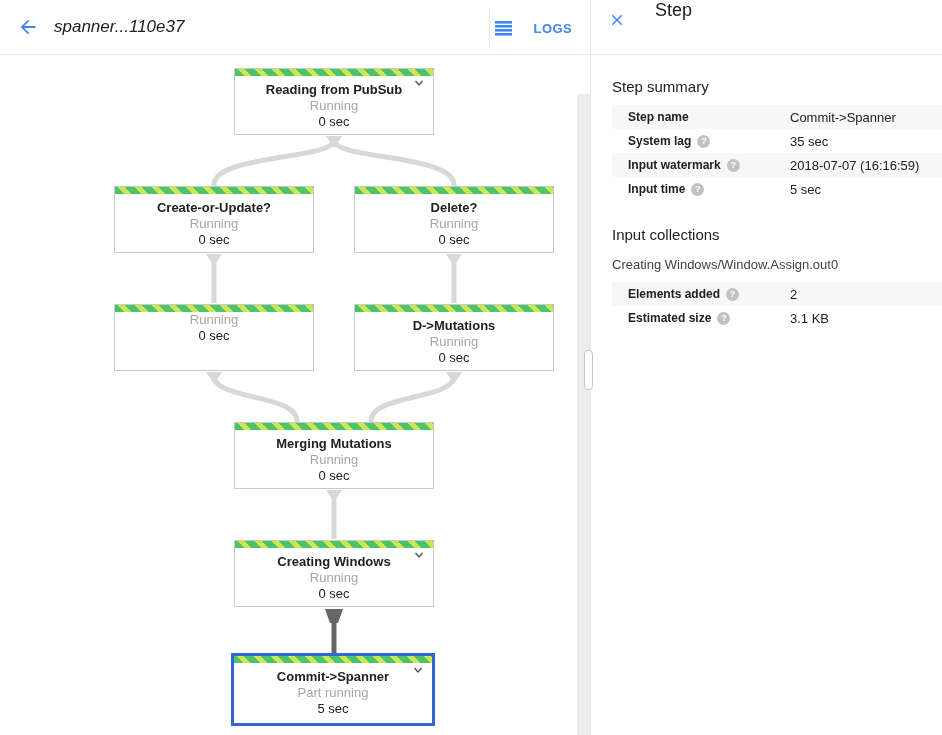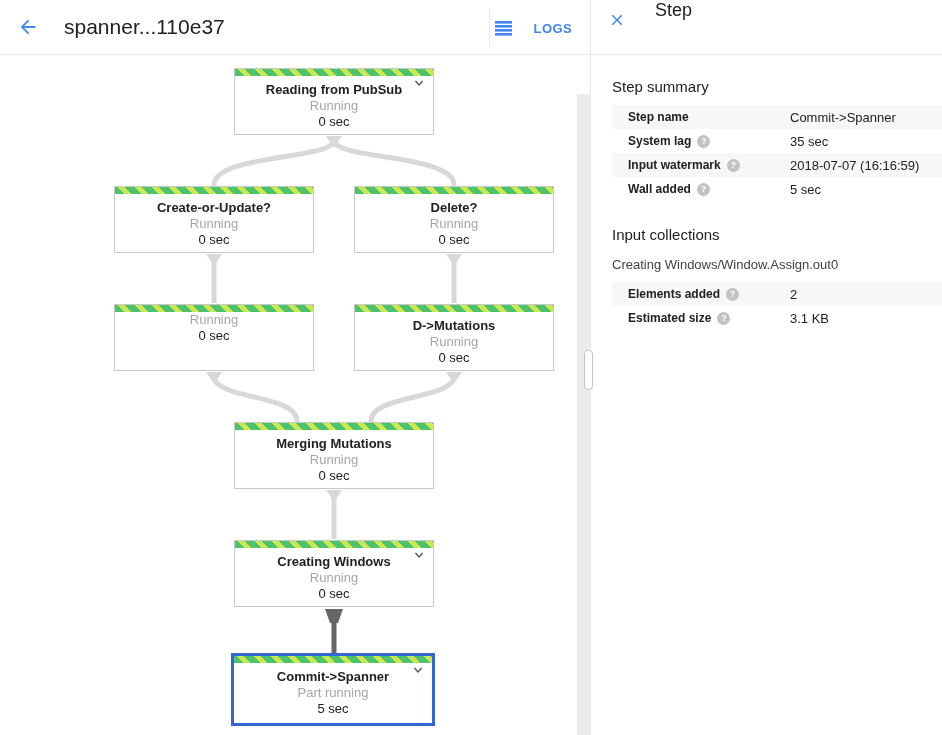--- a/index.html
+++ b/index.html
@@ -4,21 +4,21 @@
 <style>
   * { margin:0; padding:0; box-sizing:border-box; }
   html,body { width:942px; height:735px; background:#fff; font-family:"Liberation Sans", sans-serif; overflow:hidden; }
   #app { position:relative; width:942px; height:735px; background:#fff; }
 
   
   .left-header { position:absolute; left:0; top:0; width:590px; height:55px; background:#fff;
                  border-bottom:1px solid var(--divider,#e8e8e8); display:flex; align-items:center; }
   .back-btn { width:40px; height:40px; margin-left:8px; border:none; background:transparent; cursor:pointer;
               display:flex; align-items:center; justify-content:center; }
-  .job-title { font-size:21px; color:var(--text,#212121); margin-left:16px; }
+  .job-title { font-size:17px; color:var(--text,#212121); margin-left:6px;font-style:italic; }
   .logs-sep { position:absolute; right:100px; top:9px; width:1px; height:37px; background:var(--divider,#e8e8e8); }
   .logs-btn { position:absolute; right:18px; top:12px; height:32px; border:none; background:transparent; cursor:pointer;
               display:flex; align-items:center; gap:22px; color:var(--accent,#4285f4);
               font-size:13px; font-weight:bold; letter-spacing:0.4px; }
 
   
   .pane-divider { position:absolute; left:590px; top:0; width:1px; height:735px; background:var(--divider,#e8e8e8); }
   .right-pane { position:absolute; left:591px; top:0; width:351px; height:735px; background:#fff; }
   .right-header { height:55px; border-bottom:1px solid var(--divider,#e8e8e8); display:flex; }
   .close-btn { width:40px; height:40px; margin-left:6px; border:none; background:transparent; cursor:pointer;
@@ -212,21 +212,21 @@
         </div>
         <div class="kv-row alt">
           <div class="kv-label">
               <span>Input watermark</span>
             <span class="help">?</span>
             </div>
           <div class="kv-value">2018-07-07 (16:16:59)</div>
         </div>
         <div class="kv-row">
           <div class="kv-label">
-              <span>Wall added</span>
+              <span>Input time</span>
             <span class="help">?</span>
             </div>
           <div class="kv-value">5 sec</div>
         </div>
       </div>
 
       <div class="gap"></div>
 
       <div class="section-heading">Input collections</div>
       <div class="collection-name">Creating Windows/Window.Assign.out0</div>

